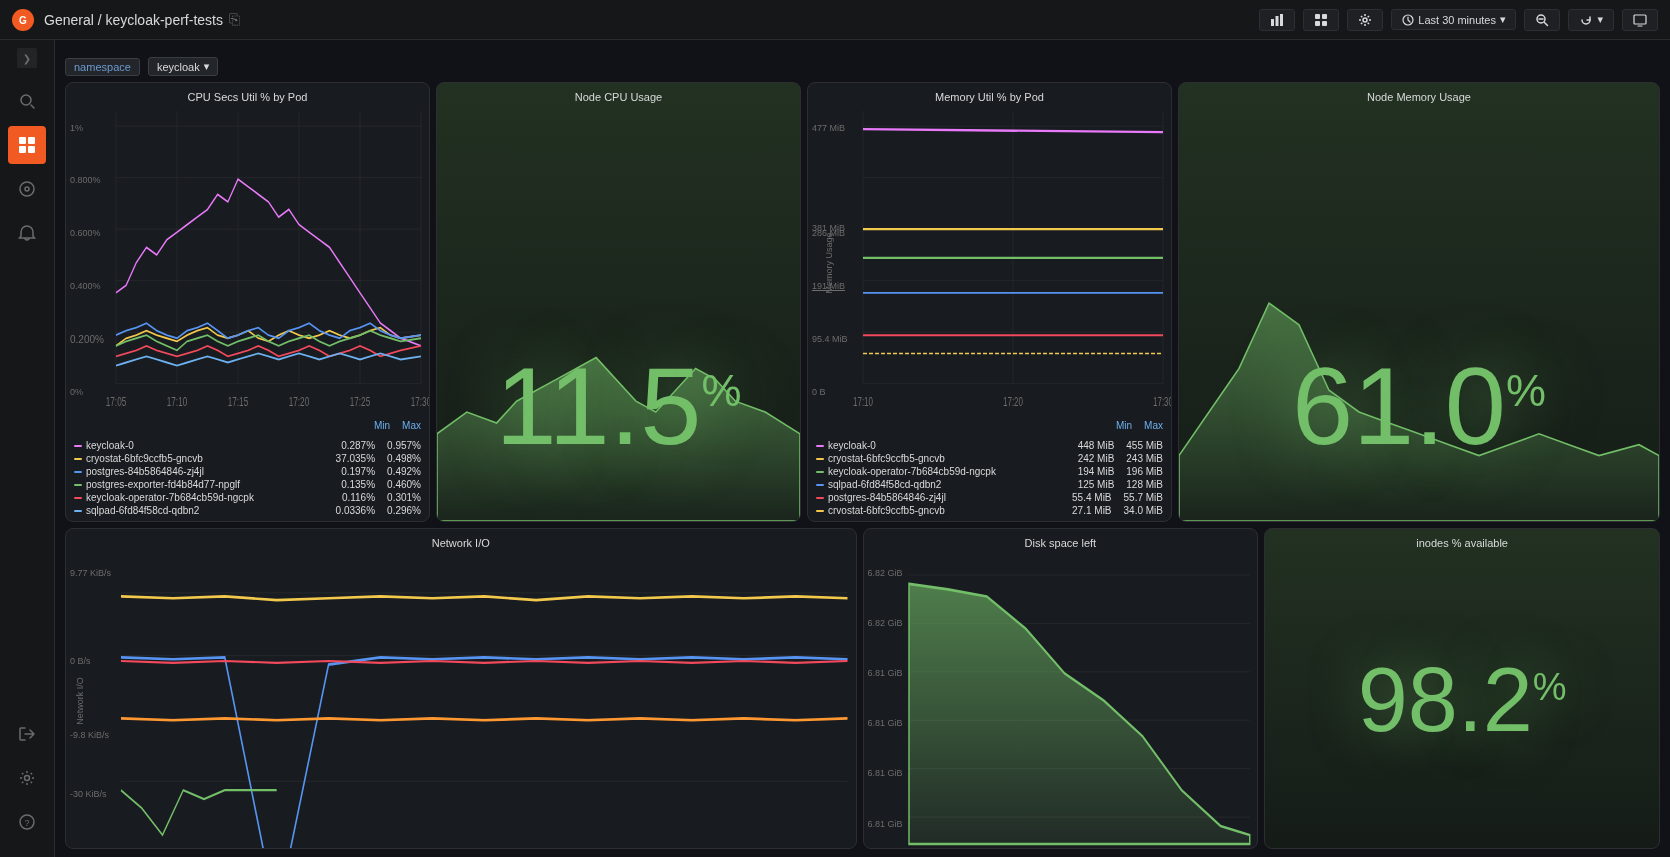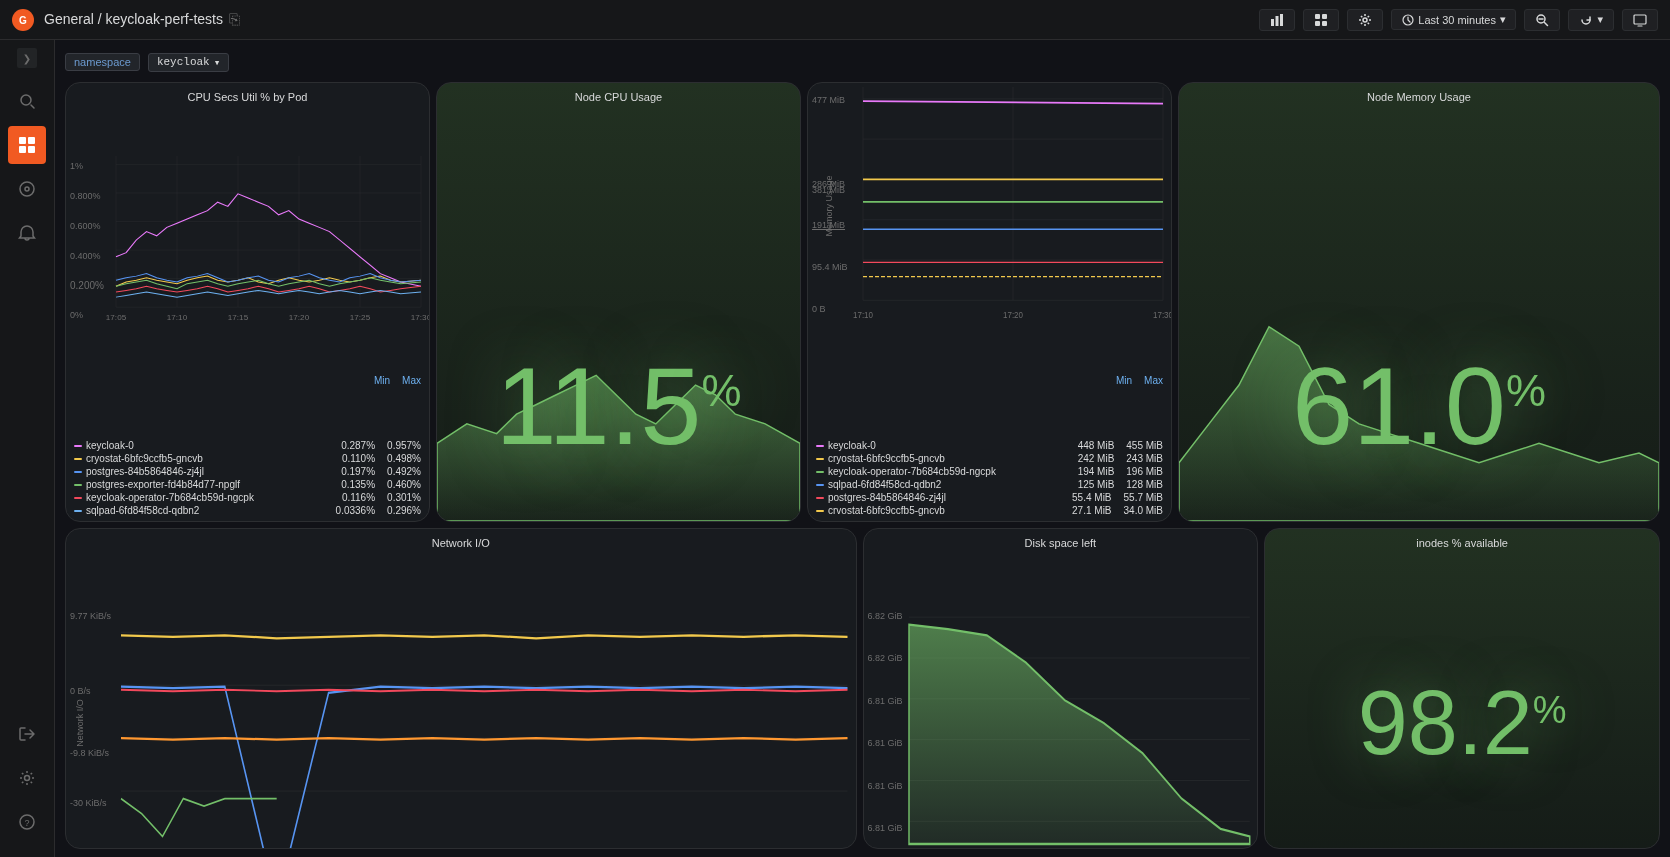--- a/index.html
+++ b/index.html
@@ -27,21 +27,21 @@
       width: 22px; height: 22px;
       background: #f15a22;
       border-radius: 50%;
       display: flex; align-items: center; justify-content: center;
       font-size: 10px; color: #fff; font-weight: bold;
       flex-shrink: 0;
     }
     .topbar-title {
       color: #d8d9da;
       font-size: 14px;
-      display: flex; gap: 6px;
+      display: flex; align-items: center; gap: 6px;
     }
     .topbar-title span.sep { color: #6c6c6c; }
     .topbar-right {
       margin-left: auto;
       display: flex; align-items: center; gap: 8px;
     }
     .topbar-btn {
       background: #1f2023;
       border: 1px solid #2c2e31;
       color: #d8d9da;
@@ -108,21 +108,21 @@
       overflow: hidden;
       display: flex;
       flex-direction: column;
       padding: 8px 10px;
       gap: 6px;
     }
 
     
     .filters-row {
       display: flex;
-      align-items: center;
+      align-items: flex-end;
       gap: 8px;
       height: 28px;
     }
     .filter-tag {
       background: #22252a;
       border: 1px solid #3a3d44;
       border-radius: 3px;
       padding: 2px 8px;
       font-size: 11px;
       color: #6c9acf;
@@ -130,40 +130,39 @@
     }
     .filter-tag.namespace-tag { color: #6c9acf; }
     .filter-dropdown {
       background: #22252a;
       border: 1px solid #3a3d44;
       border-radius: 3px;
       padding: 2px 8px;
       font-size: 11px;
       color: #d8d9da;
       cursor: pointer;
-      display: flex; align-items: center; gap: 4px; font-family: Liberation Mono, monospace;
+      display: flex; align-items: center; gap: 4px;
     }
 
     
     .section-header {
       font-size: 12px;
       color: #6c6c6c;
       display: flex; align-items: center; gap: 6px;
       margin-top: 2px;
     }
 
     .panel {
       background: #181b1f;
       border: 1px solid #2c2e31;
-      border-radius: 15px;
+      border-radius: 8px;
       display: flex;
       flex-direction: column;
       overflow: hidden;
       position: relative;
-      gap: 45px;
     }
     .panel-title {
       text-align: center;
       padding: 8px 6px 4px;
       font-size: 11px;
       color: #d8d9da;
       font-weight: 500;
       flex-shrink: 0;
     }
     .panel-content {
@@ -410,21 +409,21 @@
                 <span>0.287%</span>
                 <span>0.957%</span>
               </div>
           </div>
           <div class="legend-row">
             <div class="legend-name">
                 <div class="legend-dot" style="background:#f2c94c;"></div>
                 <span>cryostat-6bfc9ccfb5-gncvb</span>
               </div>
             <div class="legend-vals">
-                <span>0.110%</span>
+                <span>37.035%</span>
                 <span>0.498%</span>
               </div>
           </div>
           <div class="legend-row">
             <div class="legend-name">
                 <div class="legend-dot" style="background:#5794f2;"></div>
                 <span>postgres-84b5864846-zj4jl</span>
               </div>
             <div class="legend-vals">
                 <span>0.197%</span>
@@ -478,20 +477,21 @@
                 <stop offset="0%" stop-color="#73bf69" stop-opacity="0.5"></stop>
                 <stop offset="100%" stop-color="#73bf69" stop-opacity="0.05"></stop>
               </linearGradient>
             </defs>
             <path d="M0,300 L30,280 L60,290 L80,270 L100,260 L120,250 L140,240 L160,230 L180,250 L200,270 L220,280 L240,260 L260,240 L280,250 L300,270 L330,280 L365,300 L365,380 L0,380 Z" fill="url(#greenGrad)" stroke="#73bf69" stroke-width="1.5"></path>
           </svg>
         </div>
       </div>
 
       <div class="panel">
+        <div class="panel-title">Memory Util % by Pod</div>
         <div class="panel-content" style="position:relative; flex:1; padding: 4px 8px 4px 55px;">
           
           <span style="position:absolute; left:-10px; top:50%; transform:translateY(-50%) rotate(-90deg); font-size:9px; color:#6c6c6c; white-space:nowrap;">Memory Usage</span>
           
           <span style="position:absolute; left:4px; top:5%; font-size:9px; color:#6c6c6c;">477 MiB</span>
           <span style="position:absolute; left:4px; top:22%; font-size:9px; color:#6c6c6c;margin-top:48px;">381 MiB</span>
           <span style="position:absolute; left:4px; top:39%; font-size:9px; color:#6c6c6c;">286 MiB</span>
           <span style="position:absolute; left:4px; top:56%; font-size:9px; color:#6c6c6c;text-decoration:underline;">191 MiB</span>
           <span style="position:absolute; left:4px; top:73%; font-size:9px; color:#6c6c6c;">95.4 MiB</span>
           <span style="position:absolute; left:4px; top:90%; font-size:9px; color:#6c6c6c;">0 B</span>

